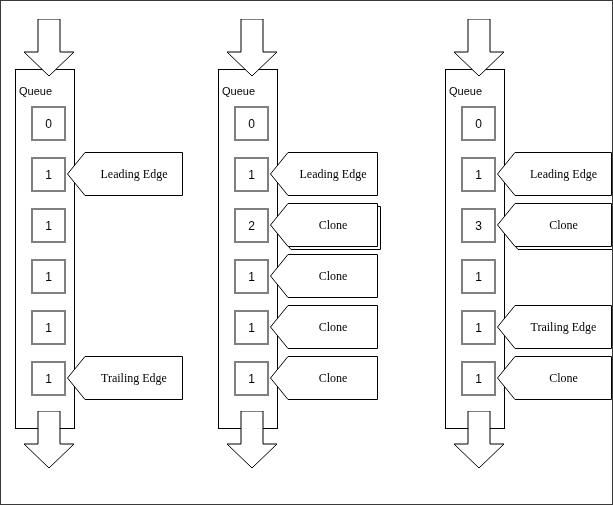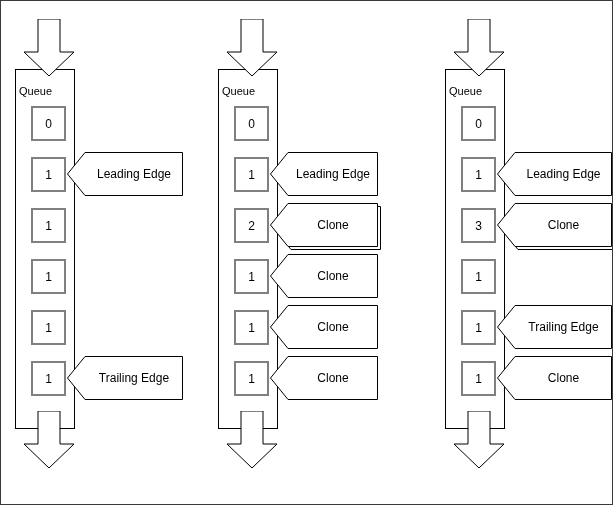--- a/index.html
+++ b/index.html
@@ -76,20 +76,21 @@
   }
   .arrow svg { display: block; }
 
   .arrow-in  { left: 22px; top: 18px; }
   .arrow-out { left: 22px; top: 410px; }
 
   
   .callout {
     position: absolute;
     height: 30px;
+    font-family: Liberation Serif, serif;
   }
   .callout .tag-svg {
     position: absolute;
     left: 0;
     top: 0;
     display: block;
   }
   .callout .tag-text {
     position: absolute;
     left: 22px;

